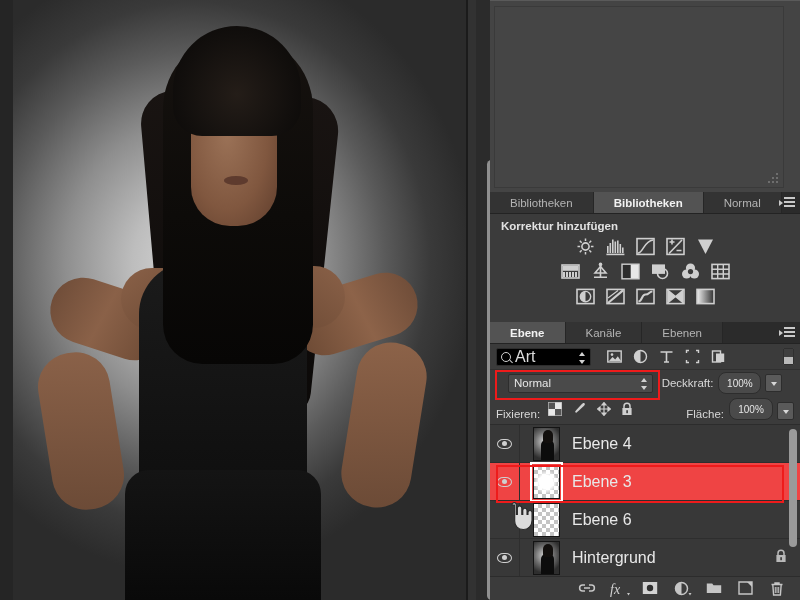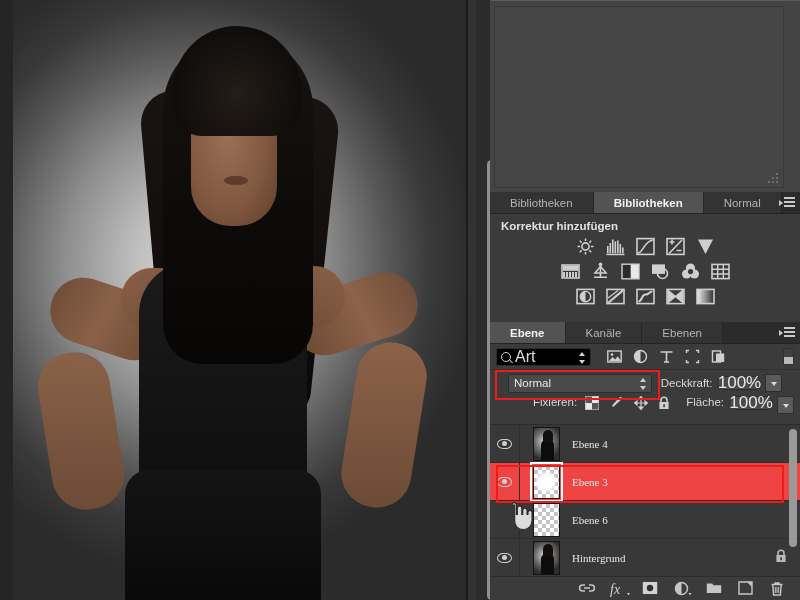--- a/index.html
+++ b/index.html
@@ -139,30 +139,30 @@
   .toggle-sw { margin-left:auto; width:11px; height:17px; background:#b9b9b9;
     border:1px solid #2f2f2f; border-radius:1px; position:relative; }
   .toggle-sw::after { content:''; position:absolute; left:0; right:0; top:0; height:8px;
     background:#3f3f3f; }
 
   .blendrow { height:26px; display:flex; align-items:center; padding:0 18px; }
   .blendsel { width:148px; height:19px; background:#4a4a4a; border:1px solid #2d2d2d;
     border-radius:2px; display:flex; align-items:center; padding:0 5px;
     font-size:11.5px; color:#e6e6e6; position:relative; }
   .lbl { font-size:11.5px; color:#d8d8d8; }
-  .numfield { width:44px; height:14px; background:#4a4a4a; border:1px solid #2d2d2d;
+  .numfield { width:44px; height:22px; background:#4a4a4a; border:1px solid #2d2d2d;
     border-radius:8px; display:flex; align-items:center; justify-content:center;
-    font-size:17px; color:#e6e6e6; }
+    font-size:10px; color:#e6e6e6; }
   .minibtn { width:17px; height:18px; background:#5a5a5a; border:1px solid #2d2d2d;
     border-radius:2px; position:relative; margin-left:4px; }
   .minibtn::after { content:''; position:absolute; left:5px; top:7px; width:0; height:0;
     border-left:3.5px solid transparent; border-right:3.5px solid transparent;
     border-top:4px solid #d8d8d8; }
 
-  .lockrow { height:24px; display:flex; align-items:flex-start; padding:0 6px;margin-left:37px; }
+  .lockrow { height:24px; display:flex; align-items:flex-end; padding:0 6px; }
   .lockicons { display:flex; gap:10px; margin-left:8px; align-items:center; }
 
   .layerlist { position:absolute; left:0; top:102px; width:310px; height:152px;
     background:#383838; border-top:1px solid #2c2c2c; overflow:hidden; }
   .layer { position:relative; height:38px; display:flex; align-items:center;
     border-bottom:1px solid #2e2e2e; }
   .layer.selected { background:#ef4444; }
   .eyecell { width:30px; height:100%; display:flex; align-items:center;
     justify-content:center; border-right:1px solid #2e2e2e; }
   .eye { width:15px; height:10px; position:relative; }
@@ -182,21 +182,21 @@
     width:22px; height:26px; border-radius:50%;
     background:radial-gradient(circle,#ffffff 40%,rgba(255,255,255,0) 72%); }
   .thumb-photo { position:absolute; inset:0;
     background:radial-gradient(ellipse 70% 55% at 42% 42%,#d3d3d3,#6d6d6d 55%,#2e2e2e 100%); }
   .tp-body { position:absolute; left:7px; top:12px; width:13px; height:22px;
     background:#0c0c0c; border-radius:5px 5px 2px 2px; }
   .tp-head { position:absolute; left:10.5px; top:4px; width:7px; height:9px;
     background:#7a5540; border-radius:50%; }
   .tp-hair { position:absolute; left:9px; top:2px; width:10px; height:13px;
     background:#120f0d; border-radius:5px 5px 3px 3px; }
-  .lname { font-size:11px; color:#e8e8e8;font-family:Liberation Serif, serif; }
+  .lname { font-size:16px; color:#e8e8e8; }
   .lockcell { margin-left:auto; padding-right:13px; }
 
   .layer-scroll { position:absolute; right:3px; top:4px; width:8px; height:118px;
     background:#9a9a9a; border-radius:4px; }
 
   .botbar { position:absolute; left:0; bottom:0; width:310px; height:24px;
     background:#3b3b3b; border-top:1px solid #2c2c2c; display:flex;
     align-items:center; justify-content:flex-end; gap:16px; padding-right:14px; }
   .botic { width:16px; height:16px; position:relative; }
 

